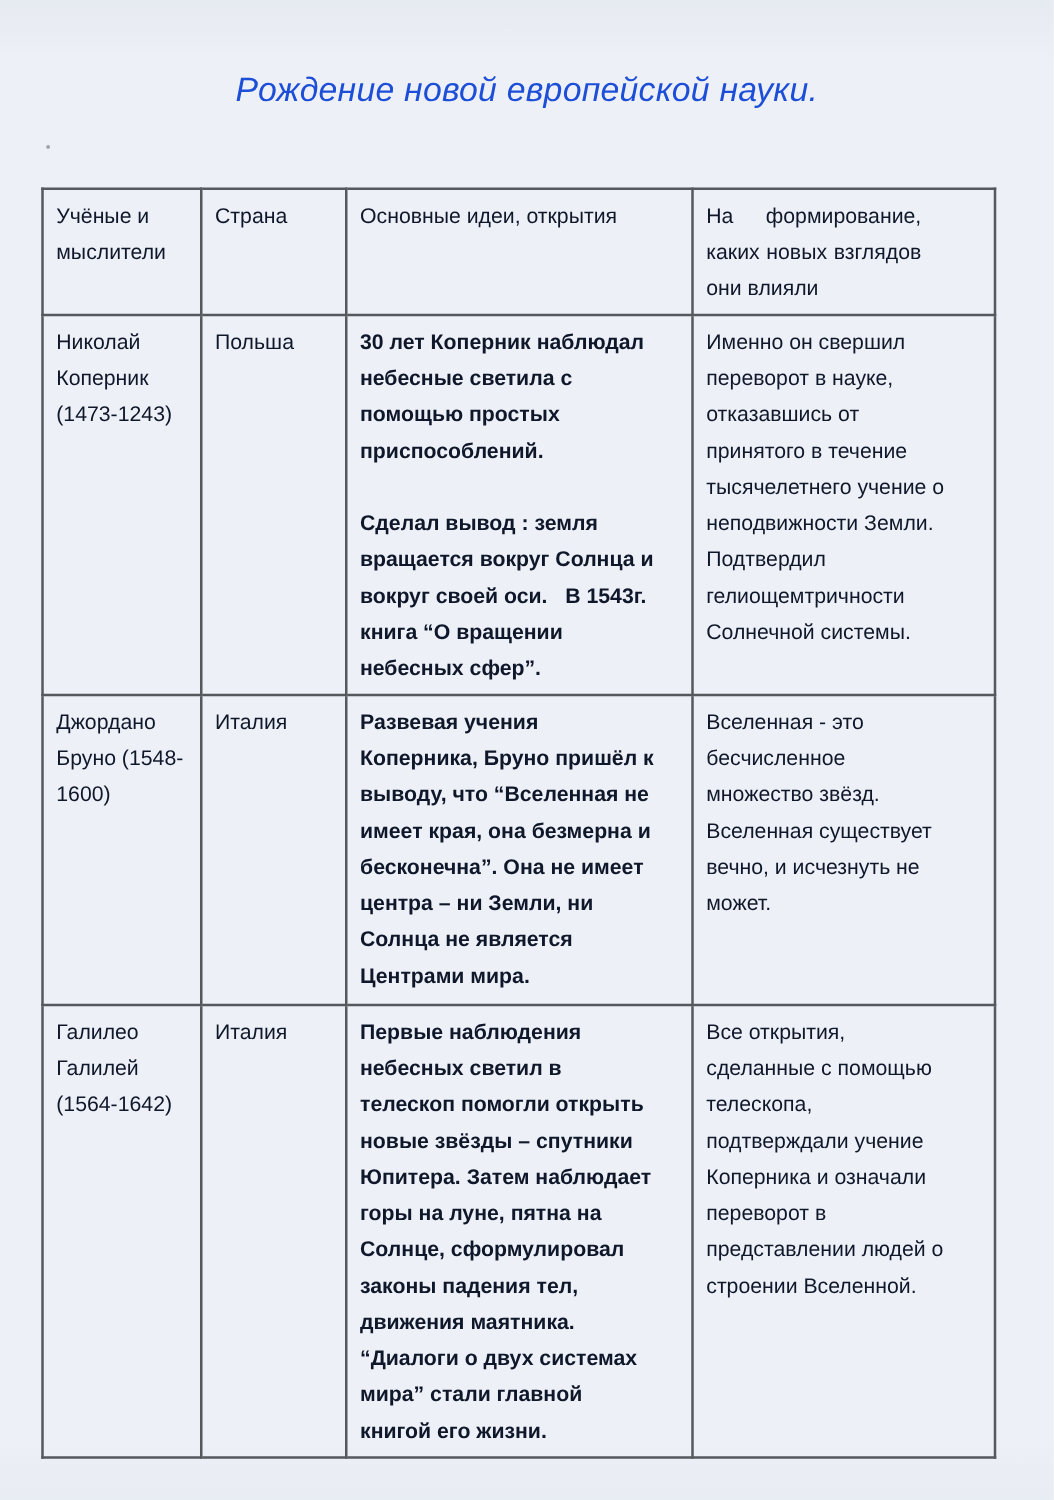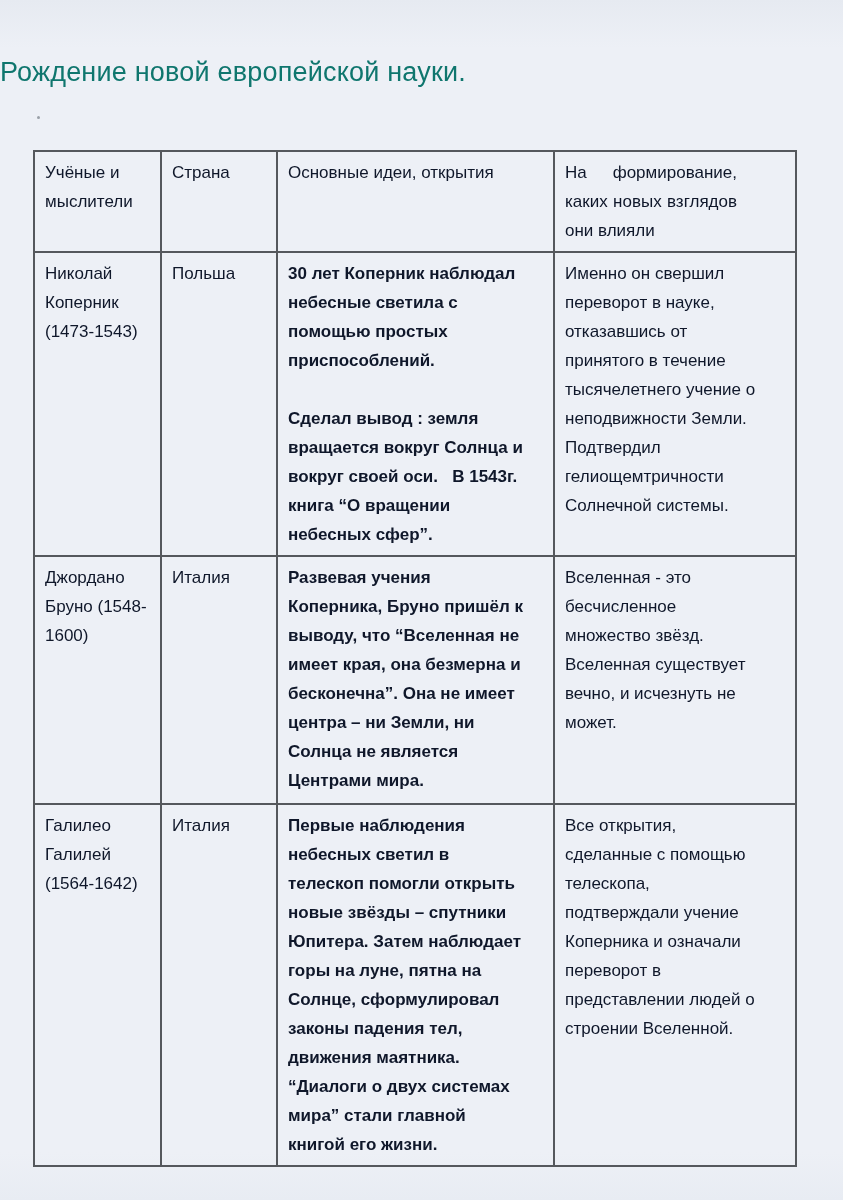--- a/index.html
+++ b/index.html
@@ -14,25 +14,26 @@
     font-family: "Liberation Sans", "DejaVu Sans", sans-serif;
     color: #3d4147;
     overflow: hidden;
   }
   .page-title {
     position: absolute;
     top: 57px;
     left: 0;
     right: 0;
     margin: 0;
-    text-align: left;
+    text-align: center;
     font-size: 27px;
     font-weight: 400;
     letter-spacing: 0.2px;
-    color: #0f766e;
+    color: #1d4ed8;
+    font-style: italic;
   }
   table.doc-table {
     position: absolute;
     top: 150px;
     left: 33px;
     width: 762px;
     border-collapse: collapse;
     table-layout: fixed;
   }
   .doc-table col.c1 { width: 127px; }
@@ -94,21 +95,21 @@
   <thead>
     <tr class="header-row">
       <th>Учёные и мыслители</th>
       <th>Страна</th>
       <th>Основные идеи, открытия</th>
       <th class="justified">На формирование, каких новых взглядов они влияли</th>
     </tr>
   </thead>
   <tbody>
     <tr class="row-copernicus">
-      <td>Николай Коперник (1473-1543)</td>
+      <td>Николай Коперник (1473-1243)</td>
       <td>Польша</td>
       <td class="ideas-cell">
         <p>30 лет Коперник наблюдал небесные светила с помощью простых приспособлений.</p>
         <p>Сделал вывод : земля вращается вокруг Солнца и вокруг своей оси. &nbsp; В 1543г. книга “О вращении небесных сфер”.</p>
       </td>
       <td class="influence-cell">Именно он свершил переворот в науке, отказавшись от принятого в течение тысячелетнего учение о неподвижности Земли. Подтвердил гелиощемтричности Солнечной системы.</td>
     </tr>
     <tr class="row-bruno">
       <td>Джордано Бруно (1548-1600)</td>
       <td>Италия</td>

